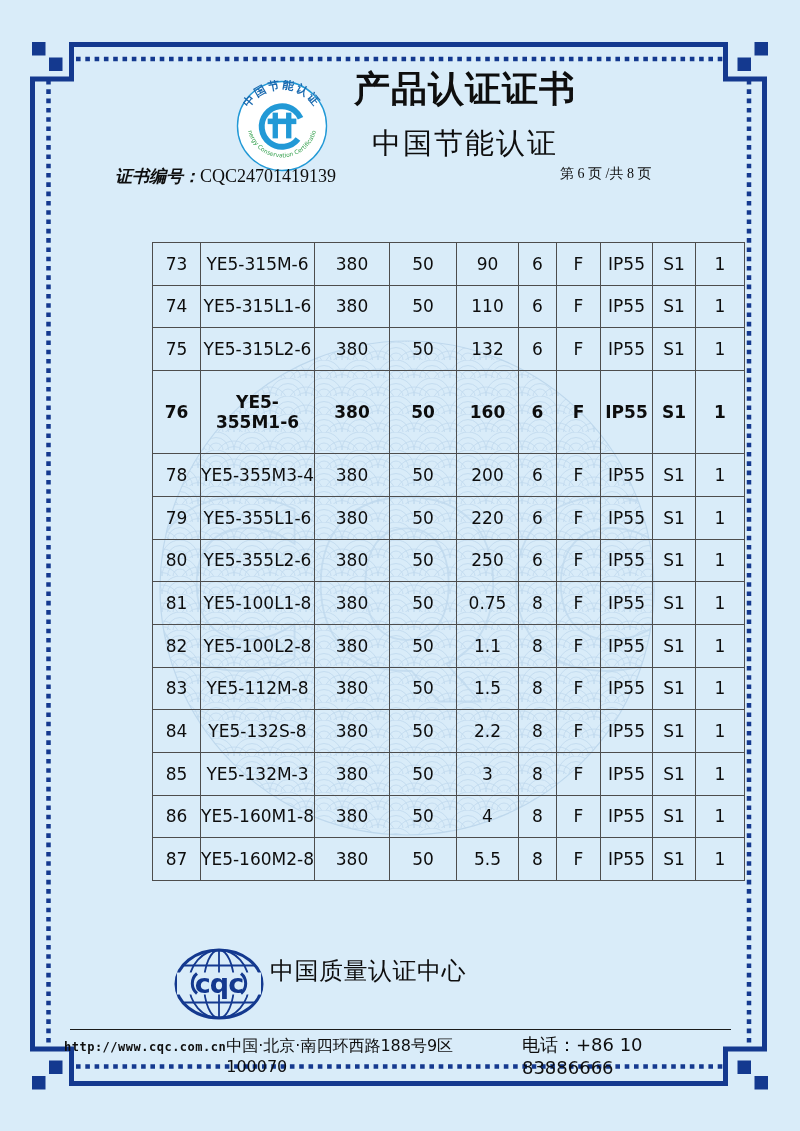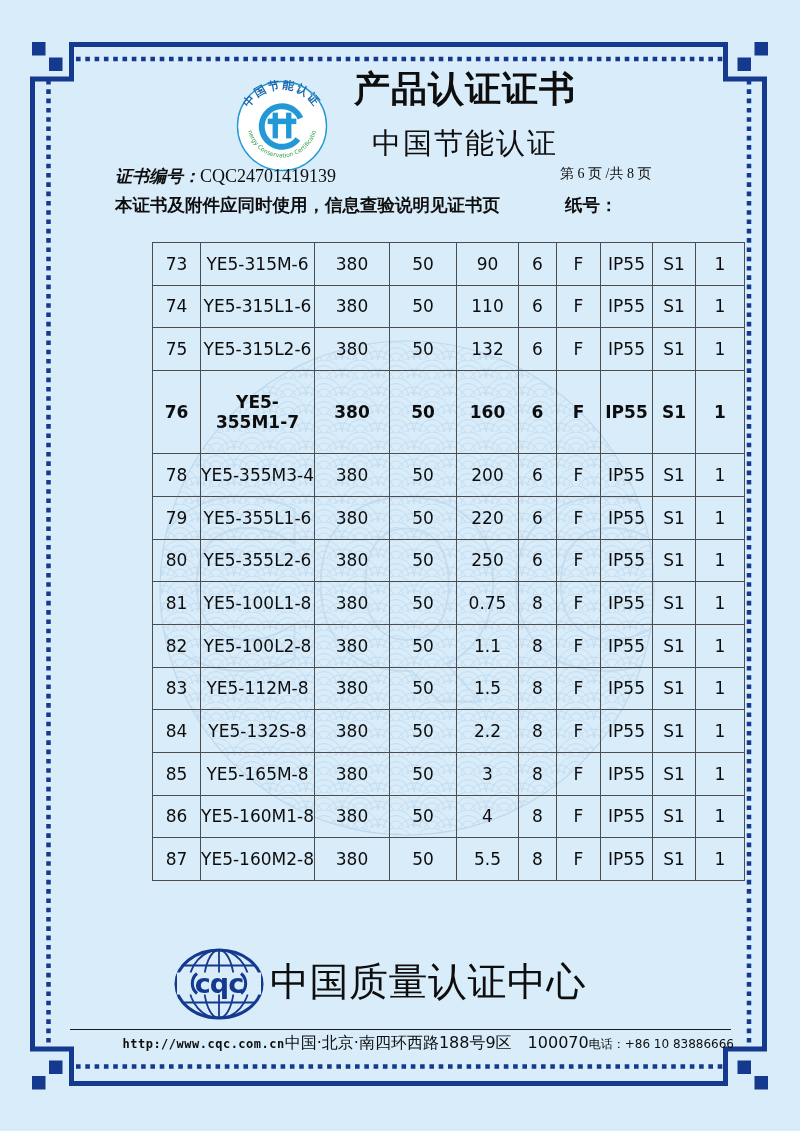--- a/index.html
+++ b/index.html
@@ -50,29 +50,29 @@
   .spec-table td{border:1px solid var(--table-border,#4d4d4d);text-align:center;vertical-align:middle;
     font-size:17px;padding:0;color:#0d0d0d;}
   .spec-table tr.bold td{font-weight:bold;}
 
   
   .cqc-logo{position:absolute;left:172px;top:946px;width:94px;height:78px;}
   .cqc-line{fill:none;stroke:var(--border-navy,#14398f);}
   .cqc-band{fill:var(--page-bg,#d9ecf9);}
   .cqc-text{fill:var(--border-navy,#14398f);font-weight:bold;font-size:27px;
     font-family:"DejaVu Sans","Liberation Sans",sans-serif;letter-spacing:-1px;}
-  .org-name{position:absolute;left:270px;top:955px;font-size:39px;font-weight:500;letter-spacing:0.5px;}
+  .org-name{position:absolute;left:270px;top:955px;font-size:24px;font-weight:500;letter-spacing:0.5px;}
 
   
   .contact-rule{position:absolute;left:70px;top:1029px;width:661px;border-top:1.6px solid #1a1a1a;}
   .contact{position:absolute;left:64px;top:1033px;width:670px;display:flex;
     justify-content:flex-end;align-items:baseline;}
   .website{font-family:"DejaVu Sans Mono","Liberation Mono",monospace;font-size:12px;font-weight:bold;letter-spacing:0.5px;}
   .address{font-size:16px;}
-  .phone{font-size:12px;}
+  .phone{font-size:18px;}
 </style>
 </head>
 <body>
 
 <div class="page">
 
   <svg class="watermark" viewBox="0 0 800 1131" aria-hidden="true">
     <defs>
       <pattern id="sgw" width="36" height="18" patternUnits="userSpaceOnUse">
         <g class="wm-stroke">
@@ -136,24 +136,20 @@
     </g>
   </svg>
 
   <div class="title">产品认证证书</div>
   <div class="subtitle">中国节能认证</div>
 
   <div class="meta-line1">
     <span class="cert-label">证书编号：</span><span class="cert-value">CQC24701419139</span>
     <span class="page-ind">第 6 页 /共 8 页</span>
   </div>
-  <div class="meta-line2">
-    <span>本证书及附件应同时使用，信息查验说明见证书页</span>
-    <span class="paper-no">纸号：</span>
-  </div>
 
   <table class="spec-table">
     <colgroup>
       <col style="width:48px">
         <col style="width:114px">
         <col style="width:75px">
         <col style="width:67px">
       <col style="width:62px">
         <col style="width:38px">
         <col style="width:44px">
@@ -193,21 +189,21 @@
           <td>50</td>
           <td>132</td>
           <td>6</td>
           <td>F</td>
           <td>IP55</td>
           <td>S1</td>
           <td>1</td>
         </tr>
         <tr class="bold">
           <td>76</td>
-          <td>YE5-355M1-7</td>
+          <td>YE5-355M1-6</td>
           <td>380</td>
           <td>50</td>
           <td>160</td>
           <td>6</td>
           <td>F</td>
           <td>IP55</td>
           <td>S1</td>
           <td>1</td>
         </tr>
         <tr>
@@ -289,21 +285,21 @@
           <td>50</td>
           <td>2.2</td>
           <td>8</td>
           <td>F</td>
           <td>IP55</td>
           <td>S1</td>
           <td>1</td>
         </tr>
         <tr>
           <td>85</td>
-          <td>YE5-165M-8</td>
+          <td>YE5-132M-3</td>
           <td>380</td>
           <td>50</td>
           <td>3</td>
           <td>8</td>
           <td>F</td>
           <td>IP55</td>
           <td>S1</td>
           <td>1</td>
         </tr>
         <tr>

